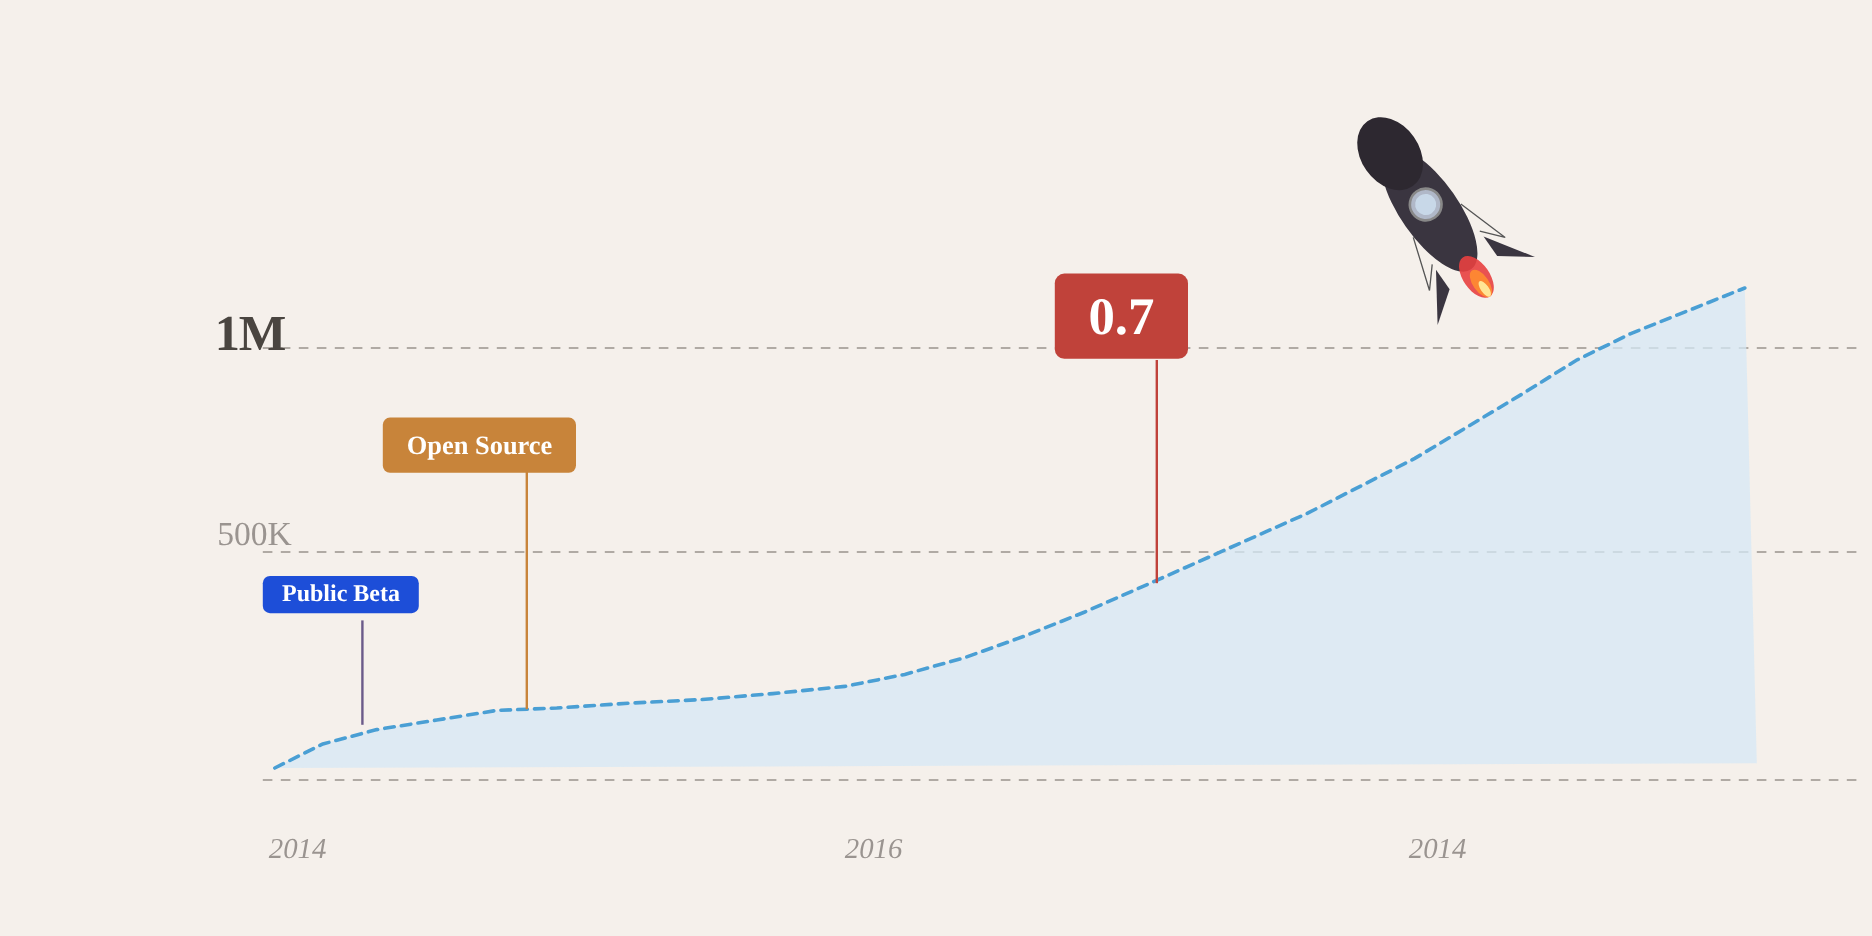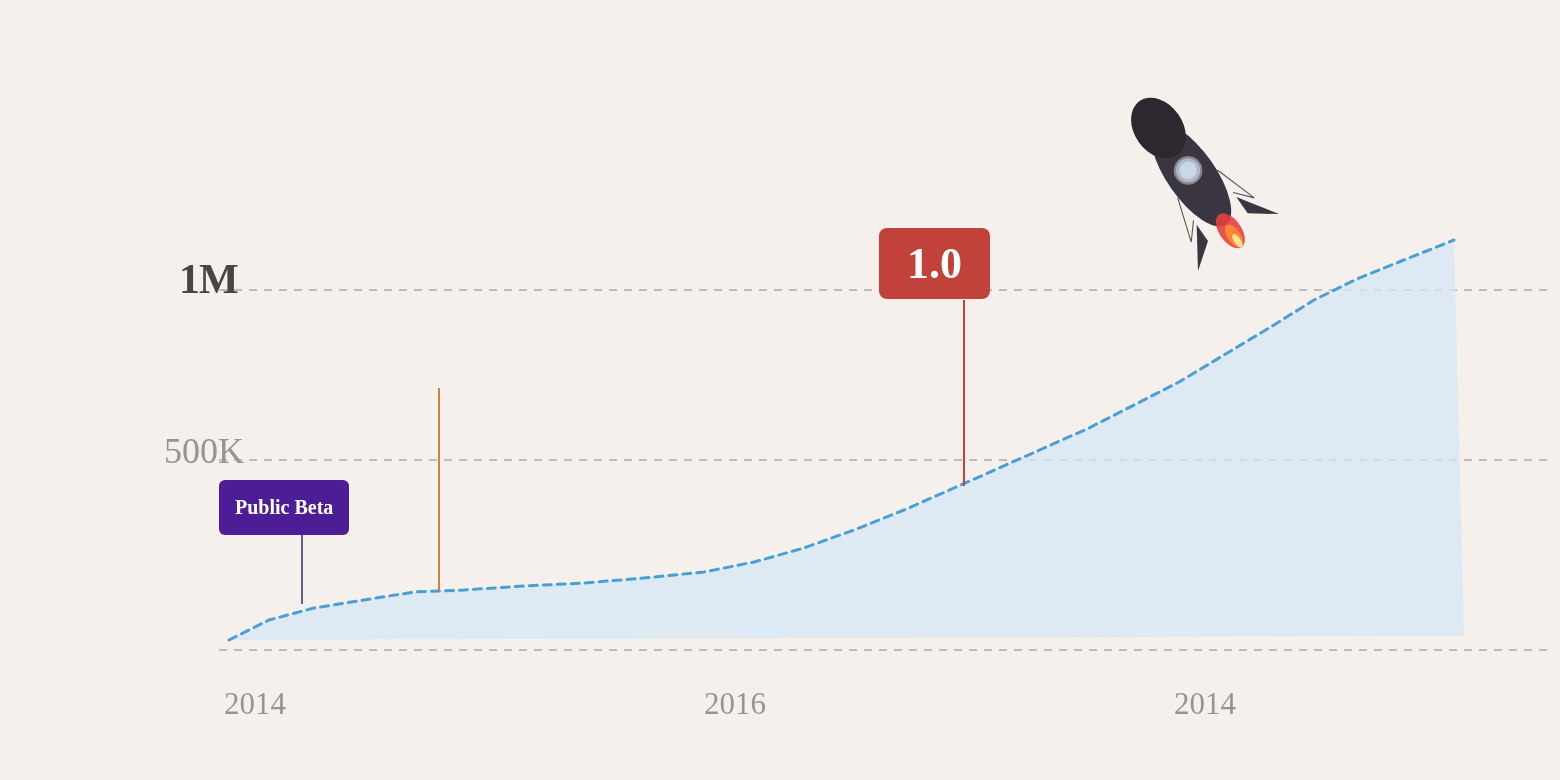--- a/index.html
+++ b/index.html
@@ -25,35 +25,35 @@
       left: 155px;
       top: 255px;
       font-size: 42px;
       font-weight: 700;
       color: #4a4540;
       letter-spacing: -1px;
     }
 
     .y-label-500k {
       position: absolute;
-      left: 140px;
+      left: 157px;
       top: 430px;
-      font-size: 36px;
+      font-size: 28px;
       font-weight: 500;
       color: #9a9490;
     }
 
     
     .badge-public-beta {
       position: absolute;
       left: 195px;
       top: 480px;
-      background-color: #4c1d95;
+      background-color: #1d4ed8;
       color: white;
-      padding: 16px 16px;
+      padding: 4px 16px;
       border-radius: 6px;
       font-size: 20px;
       font-weight: 600;
       white-space: nowrap;
     }
 
     .badge-open-source {
       position: absolute;
       left: 295px;
       top: 348px;
@@ -95,23 +95,24 @@
       top: 70px;
       width: 200px;
       height: 200px;
       transform: rotate(-35deg);
     }
 
     
     .x-label {
       position: absolute;
       bottom: 58px;
-      font-size: 31px;
+      font-size: 24px;
       color: #9a9490;
       font-weight: 500;
+      font-style: italic;
     }
 
     .x-label-2014 { left: 200px; }
     .x-label-2015 { left: 680px; }
     .x-label-2016 { left: 1150px; }
   </style>
 </head>
 <body>
 
 <div class="chart-container">
@@ -192,23 +193,26 @@
   <div class="y-label-500k">500K</div>
 
   <div class="x-label x-label-2014">2014</div>
   <div class="x-label x-label-2015">2016</div>
   <div class="x-label x-label-2016">2014</div>
 
   <div class="badge-public-beta">
     <span>Public Beta</span>
   </div>
 
+  <div class="badge-open-source">
+    <span>Open Source</span>
+  </div>
 
   <div class="badge-1-0">
-    <span>1.0</span>
+    <span>0.7</span>
   </div>
 
   <div class="rocket-container">
     <svg viewBox="0 0 120 200" xmlns="http://www.w3.org/2000/svg" width="180" height="220">
 
       <ellipse cx="60" cy="90" rx="22" ry="55" fill="#3a3540"></ellipse>
 
       <ellipse cx="60" cy="38" rx="22" ry="30" fill="#2d2830"></ellipse>
 
       <circle cx="60" cy="85" r="12" fill="#b0b8c8" stroke="#888" stroke-width="2"></circle>

